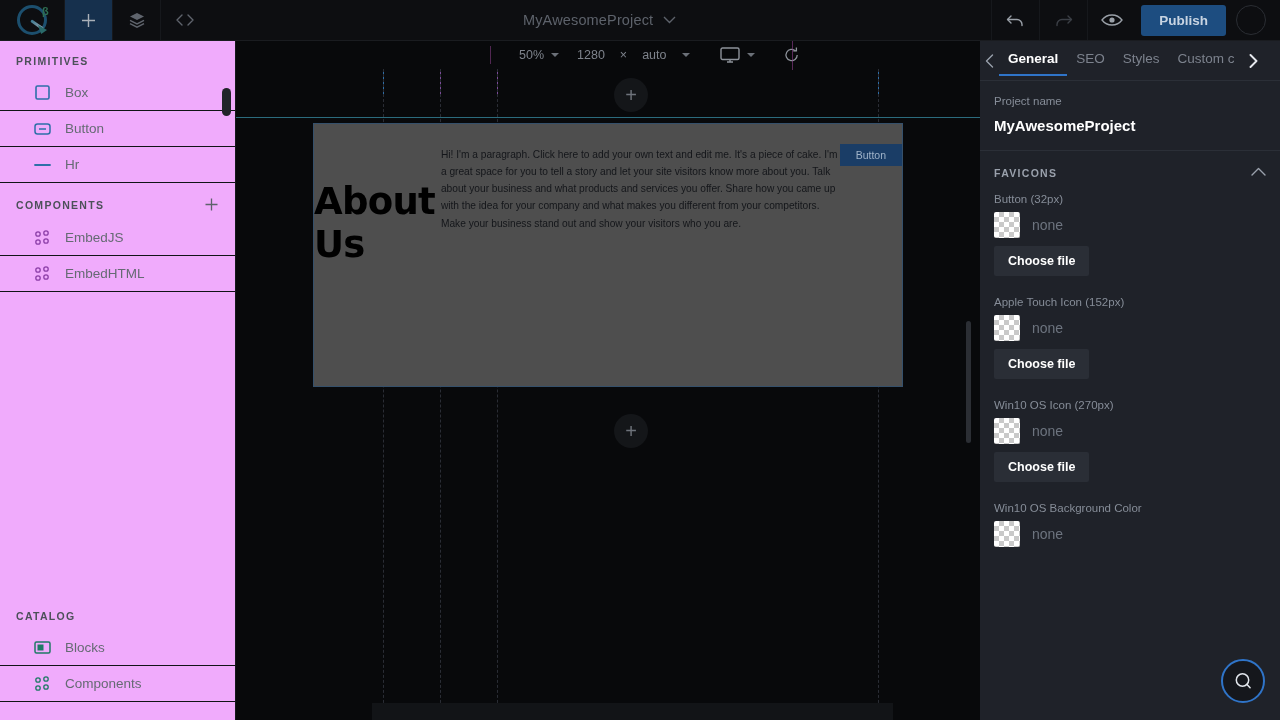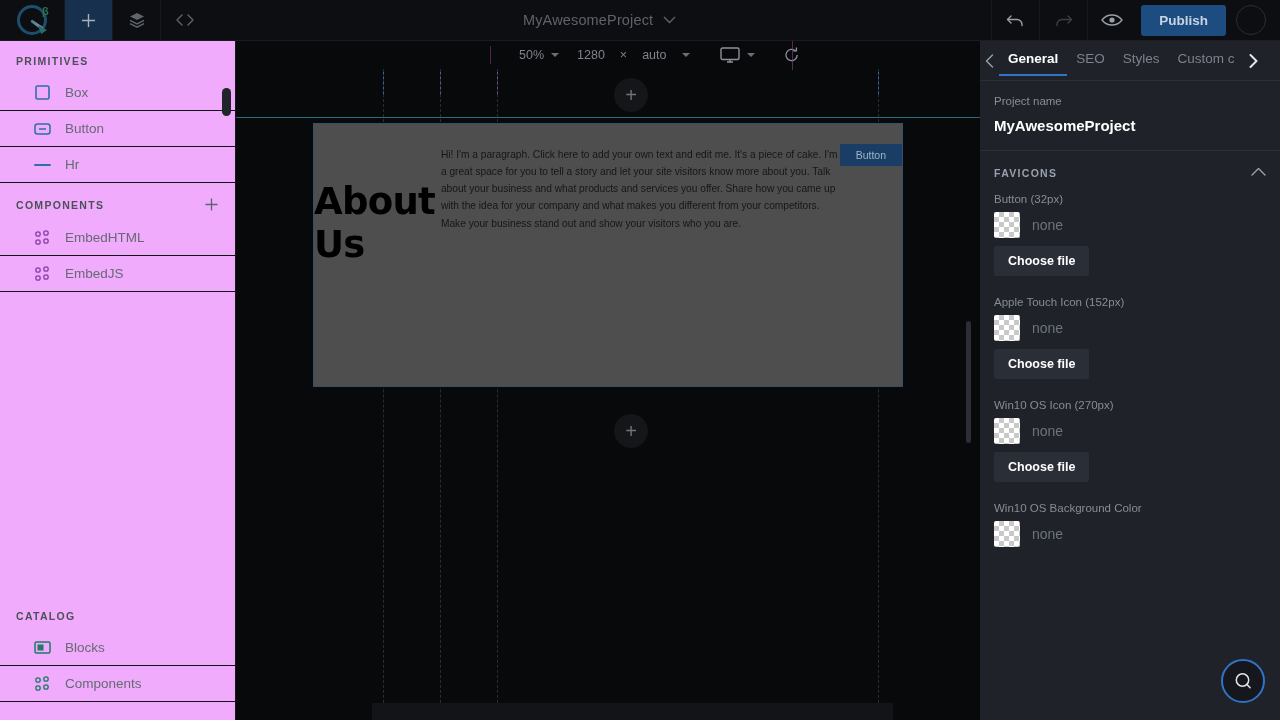--- a/index.html
+++ b/index.html
@@ -334,33 +334,33 @@
 
     <div class="sb-item">
       <span class="sb-ico">
         <svg width="17" height="17" viewBox="0 0 17 17">
           <circle cx="4" cy="5" r="2.2" stroke="#8c3fa8" stroke-width="1.3" fill="none"></circle>
           <circle cx="12" cy="4" r="2.2" stroke="#8c3fa8" stroke-width="1.3" fill="none"></circle>
           <circle cx="4" cy="13" r="2.2" stroke="#8c3fa8" stroke-width="1.3" fill="none"></circle>
           <circle cx="12" cy="12" r="2.2" stroke="#8c3fa8" stroke-width="1.3" fill="none"></circle>
         </svg>
       </span>
-      <span class="sb-label">EmbedHTML</span>
+      <span class="sb-label">EmbedJS</span>
     </div>
 
     <div class="sb-item">
       <span class="sb-ico">
         <svg width="17" height="17" viewBox="0 0 17 17">
           <circle cx="4" cy="5" r="2.2" stroke="#8c3fa8" stroke-width="1.3" fill="none"></circle>
           <circle cx="12" cy="4" r="2.2" stroke="#8c3fa8" stroke-width="1.3" fill="none"></circle>
           <circle cx="4" cy="13" r="2.2" stroke="#8c3fa8" stroke-width="1.3" fill="none"></circle>
           <circle cx="12" cy="12" r="2.2" stroke="#8c3fa8" stroke-width="1.3" fill="none"></circle>
         </svg>
       </span>
-      <span class="sb-label">EmbedJS</span>
+      <span class="sb-label">EmbedHTML</span>
     </div>
 
     <div class="sb-scrollbar"></div>
 
     <div class="sb-catalog">
       <div class="sb-head">
         <span class="sb-head-label">CATALOG</span>
       </div>
       <div class="sb-item">
         <span class="sb-ico">

